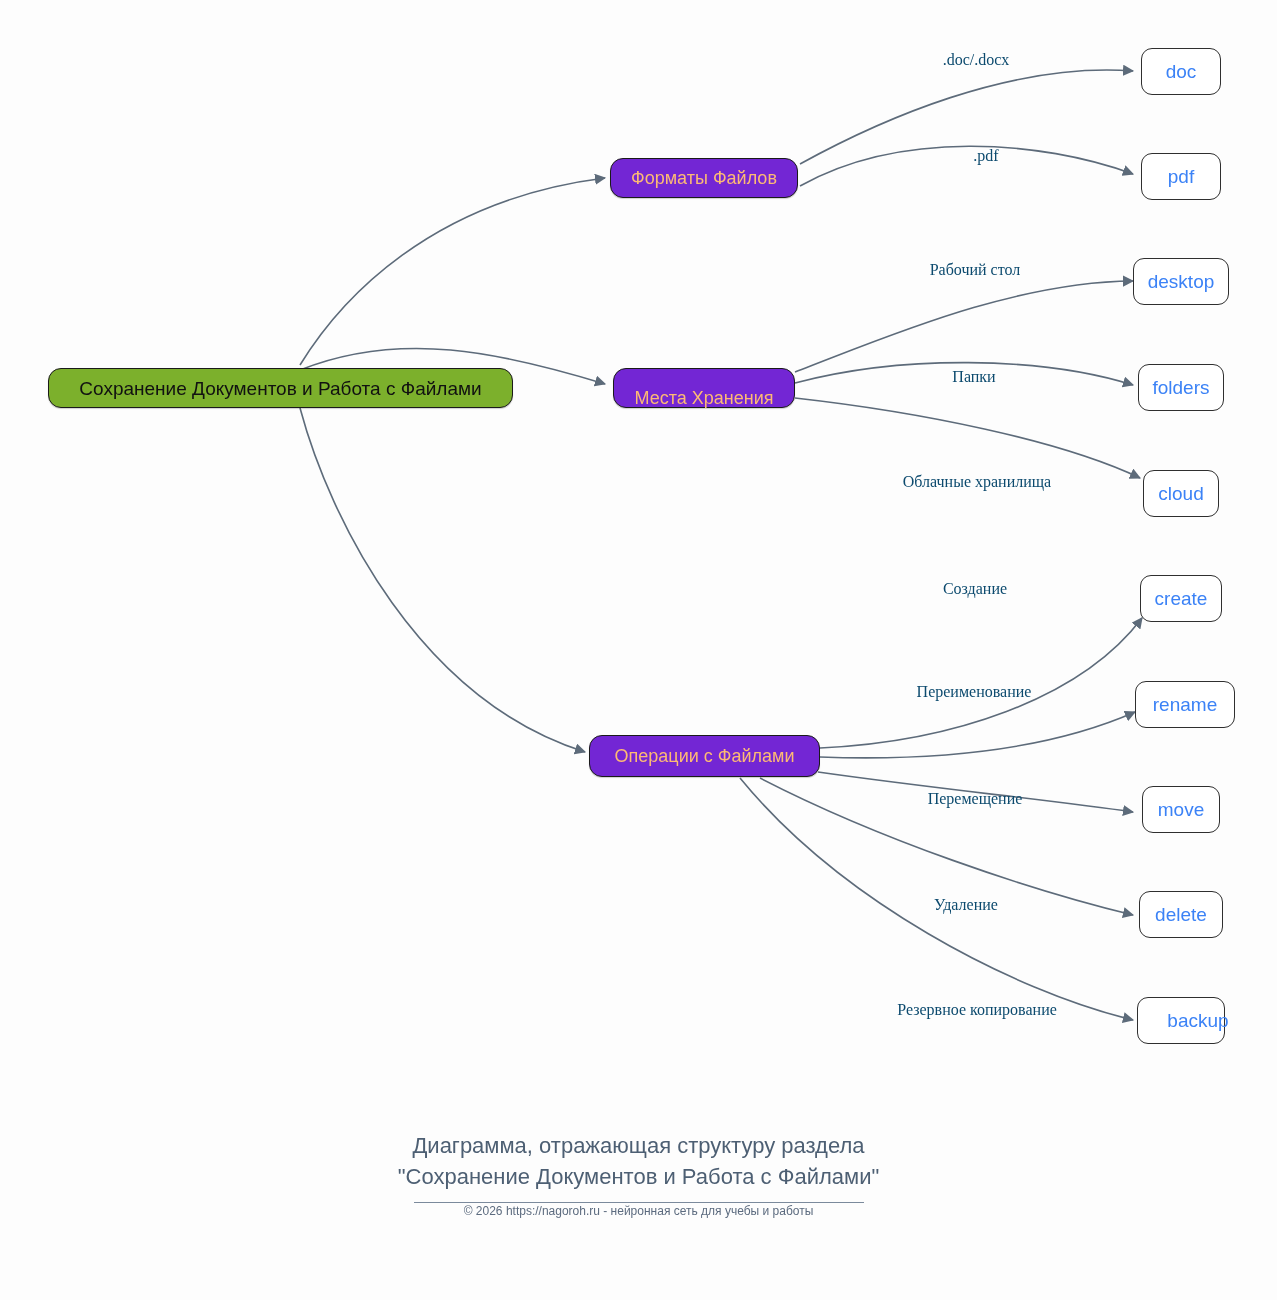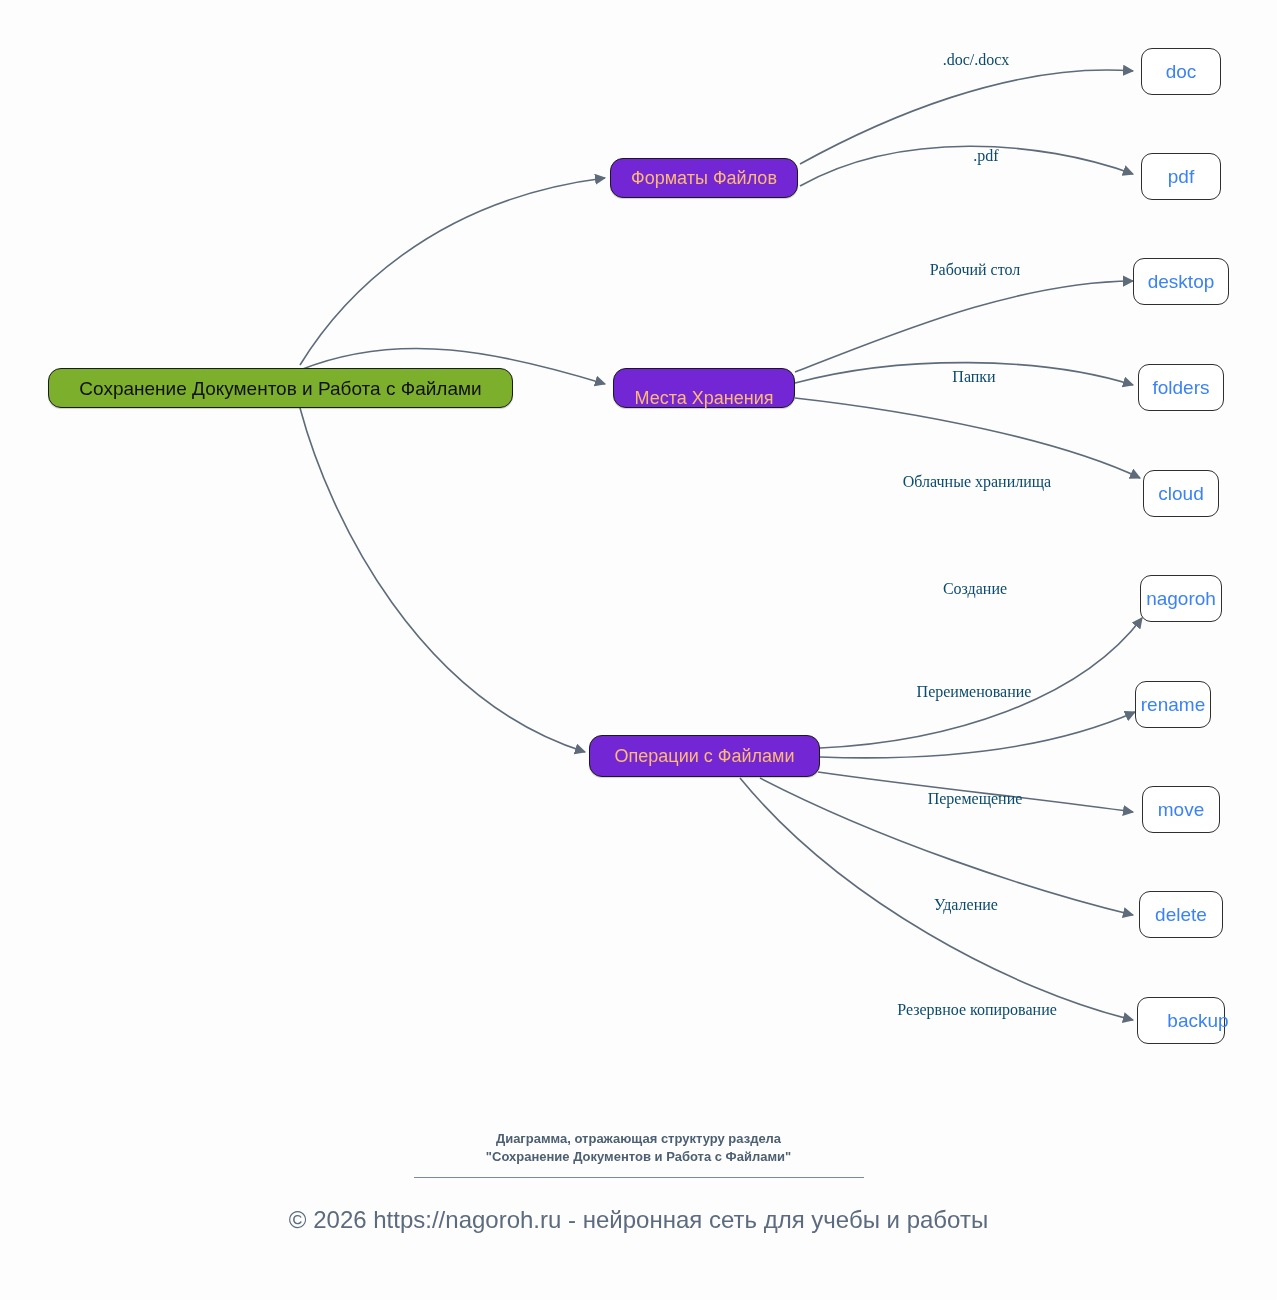--- a/index.html
+++ b/index.html
@@ -76,34 +76,34 @@
     line-height: 1;
   }
   .footer {
     position: absolute;
     left: 0;
     width: 1277px;
     text-align: center;
   }
   .footer-caption {
     font-family: "Liberation Sans", sans-serif;
-    font-size: 13px;
-    font-weight: bold;
+    font-size: 22px;
+    font-weight: normal;
     color: #4d5f73;
     line-height: 1.42;
   }
   .footer-rule {
     width: 450px;
     height: 0;
     margin: 10px auto 0 auto;
     border-top: 1.6px solid #7b8a9c;
   }
   .footer-copy {
     font-family: "Liberation Sans", sans-serif;
-    font-size: 24px;
+    font-size: 12px;
     color: #5c6b7f;
     line-height: 1.4;
   }
 </style>
 </head>
 <body>
 
 <div id="canvas">
 
   <svg id="edges" viewBox="0 0 1277 1300" xmlns="http://www.w3.org/2000/svg">
@@ -167,23 +167,23 @@
     <span>desktop</span>
   </div>
   <div class="node node-leaf" style="left:1138px; top:364px; width:86px; height:47px;">
     <span>folders</span>
   </div>
   <div class="node node-leaf" style="left:1143px; top:470px; width:76px; height:47px;">
     <span>cloud</span>
   </div>
 
   <div class="node node-leaf" style="left:1140px; top:575px; width:82px; height:47px;">
-    <span>nagoroh</span>
-  </div>
-  <div class="node node-leaf" style="left:1135px; top:681px; width:76px; height:47px;">
+    <span>create</span>
+  </div>
+  <div class="node node-leaf" style="left:1135px; top:681px; width:100px; height:47px;">
     <span>rename</span>
   </div>
   <div class="node node-leaf" style="left:1142px; top:786px; width:78px; height:47px;">
     <span>move</span>
   </div>
   <div class="node node-leaf" style="left:1139px; top:891px; width:84px; height:47px;">
     <span>delete</span>
   </div>
   <div class="node node-leaf" style="left:1137px; top:997px; width:88px; height:47px;padding-left:44px;">
     <span>backup</span>

